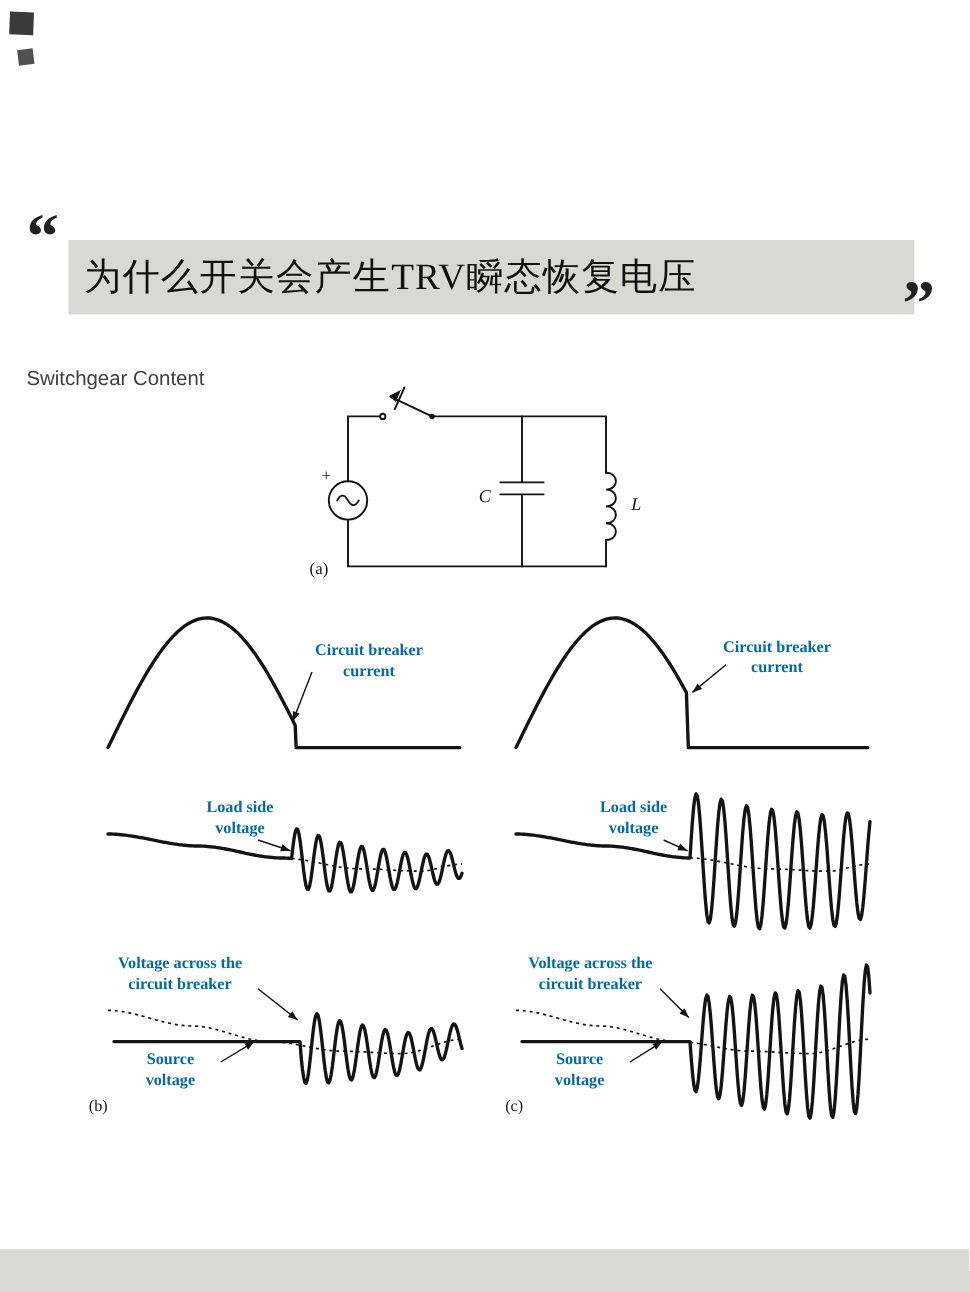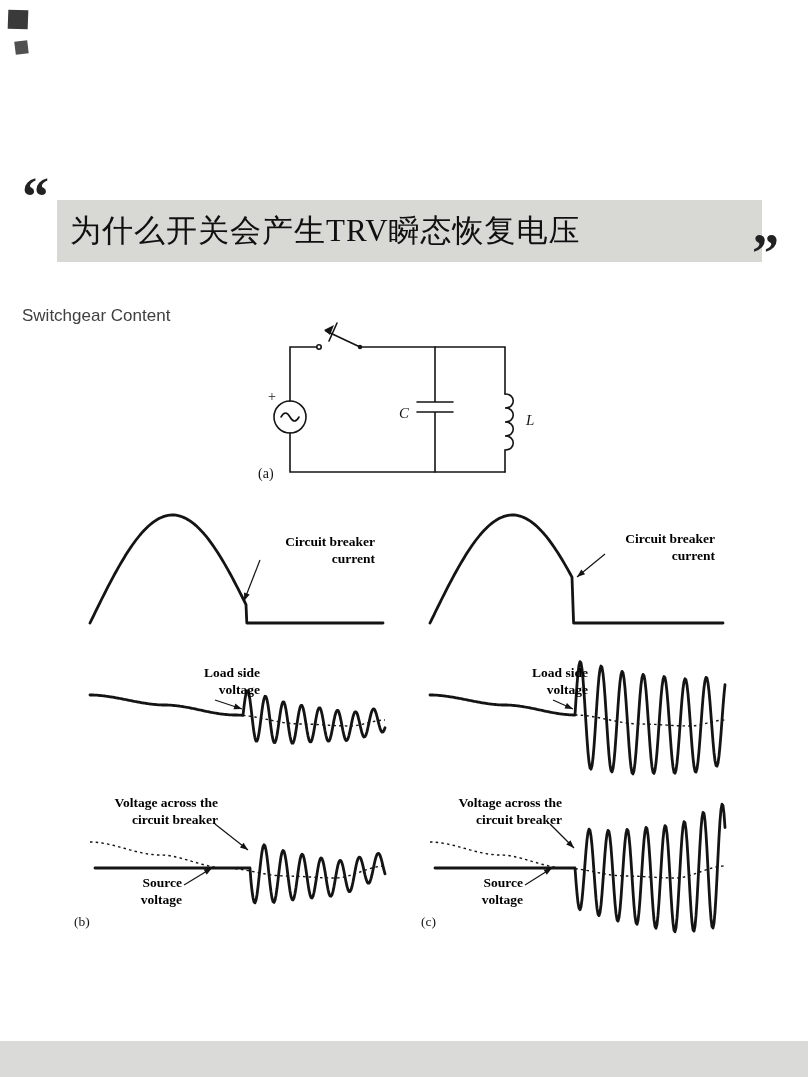--- a/index.html
+++ b/index.html
@@ -7,22 +7,22 @@
         font-family:"Liberation Serif",serif;color:#141414;}
   .sq{position:absolute;}
   .quote{position:absolute;font-family:"Liberation Serif",serif;font-weight:700;
          font-size:54px;color:#222;line-height:1;}
   #title-bg{position:absolute;left:57px;top:200px;width:705px;height:62px;background:#d8d8d5;}
   #title{position:absolute;left:70px;top:200px;height:62px;line-height:62px;white-space:nowrap;
          font-family:"Liberation Serif","DejaVu Sans",serif;font-weight:400;font-size:31px;
          color:#101010;letter-spacing:1px;}
   #subtitle{position:absolute;left:22px;top:306px;font-family:"Liberation Sans",sans-serif;
             font-size:17px;color:#404040;}
-  .wf-label{position:absolute;text-align:right;font-family:"Liberation Serif",serif;
-            font-weight:600;font-size:13.5px;color:#000000;line-height:17px;}
+  .wf-label{position:absolute;text-align:center;font-family:"Liberation Serif",serif;
+            font-weight:600;font-size:13.5px;color:#0369a1;line-height:17px;}
   .cap{position:absolute;font-family:"Liberation Serif",serif;font-size:13.5px;color:#141414;}
   svg{position:absolute;overflow:visible;}
   .cl{font-family:"Liberation Serif",serif;font-size:14px;fill:#141414;}
   .cl-i{font-family:"Liberation Serif",serif;font-style:italic;font-size:15px;fill:#141414;}
   #bottom-strip{position:absolute;left:0;top:1041px;width:808px;height:36px;background:#dadad9;}
 </style>
 </head>
 <body>
 
 <div id="page">

